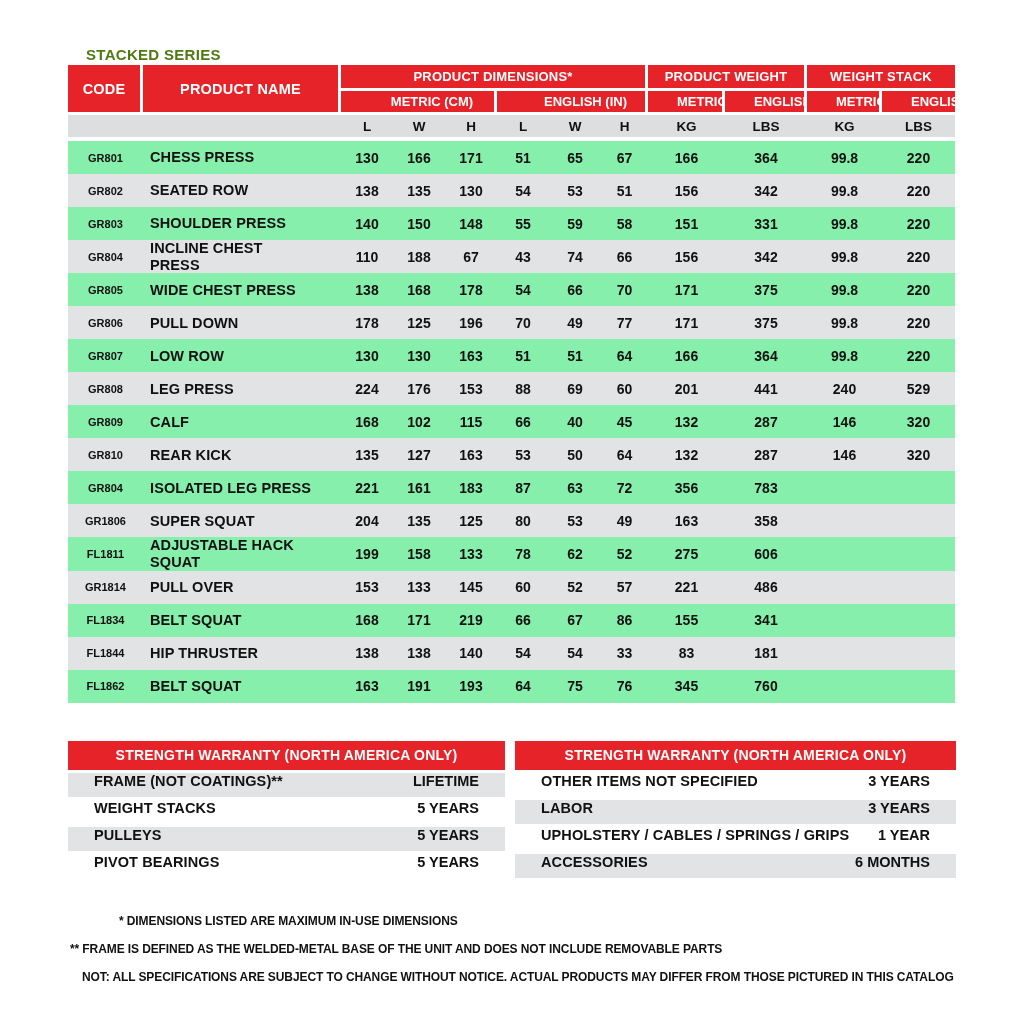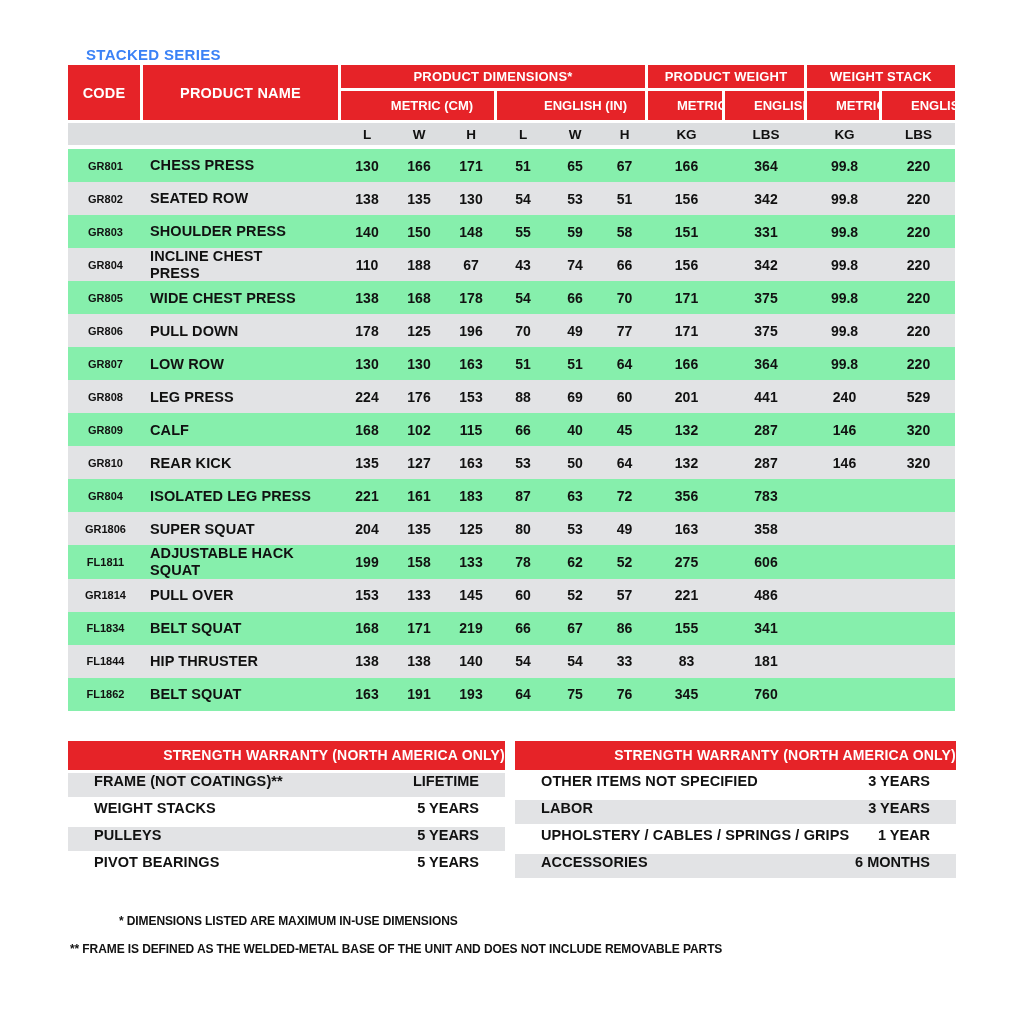--- a/index.html
+++ b/index.html
@@ -16,21 +16,21 @@
     --subhead-gray: #dcdee0;
   }
 
   .page-title {
     position: absolute;
     left: 86px;
     top: 46px;
     font-size: 15px;
     font-weight: bold;
     letter-spacing: 0.3px;
-    color: #3b82f6;
+    color: #4d7c0f;
   }
 
   
   table.spec {
     position: absolute;
     left: 68px;
     top: 65px;
     width: 887px;
     border-collapse: separate;
     border-spacing: 0;
@@ -43,21 +43,21 @@
     color: #fff;
     font-weight: bold;
     text-align: center;
     vertical-align: middle;
     border-right: 3px solid #fff;
     border-bottom: 3px solid #fff;
   }
   thead th.red:last-child { border-right: none; }
   tr.hrow1 th.red { height: 26px; font-size: 13px; letter-spacing: 0.2px; }
   tr.hrow1 th.corner { font-size: 14.5px; }
-  tr.hrow2 th.red { height: 32px; font-size: 13px; padding-left: 29px; }
+  tr.hrow2 th.red { height: 24px; font-size: 13px; padding-left: 29px; }
 
   tr.unit-row th {
     background: var(--subhead-gray);
     height: 26px;
     font-size: 13.5px;
     font-weight: bold;
     text-align: center;
     vertical-align: middle;
     color: #111;
     border-bottom: 4px solid #fff;
@@ -93,21 +93,21 @@
     position: absolute;
     top: 741px;
   }
   .warranty.left  { left: 68px;  width: 437px; }
   .warranty.right { left: 515px; width: 441px; }
   .warranty-header {
     background: var(--red);
     color: #fff;
     font-weight: bold;
     font-size: 14px;
-    text-align: right;
+    text-align: center;
     height: 29px;
     line-height: 29px;
     letter-spacing: 0.2px;
     margin-bottom: 3px;
   }
   .warranty-row {
     display: flex;
     justify-content: space-between;
     align-items: flex-start;
     height: 24px;
@@ -472,13 +472,14 @@
       <div class="warranty-row stripe">
         <span class="warranty-label">ACCESSORIES</span>
         <span class="warranty-value">6 MONTHS</span>
       </div>
     </div>
 </div>
 
 <div class="footnotes">
     <div class="footnote fn-0">* DIMENSIONS LISTED ARE MAXIMUM IN-USE DIMENSIONS</div>
     <div class="footnote fn-1">** FRAME IS DEFINED AS THE WELDED-METAL BASE OF THE UNIT AND DOES NOT INCLUDE REMOVABLE PARTS</div>
+    <div class="footnote fn-2">NOT: ALL SPECIFICATIONS ARE SUBJECT TO CHANGE WITHOUT NOTICE. ACTUAL PRODUCTS MAY DIFFER FROM THOSE PICTURED IN THIS CATALOG</div>
   </div>
 
 </body></html>

